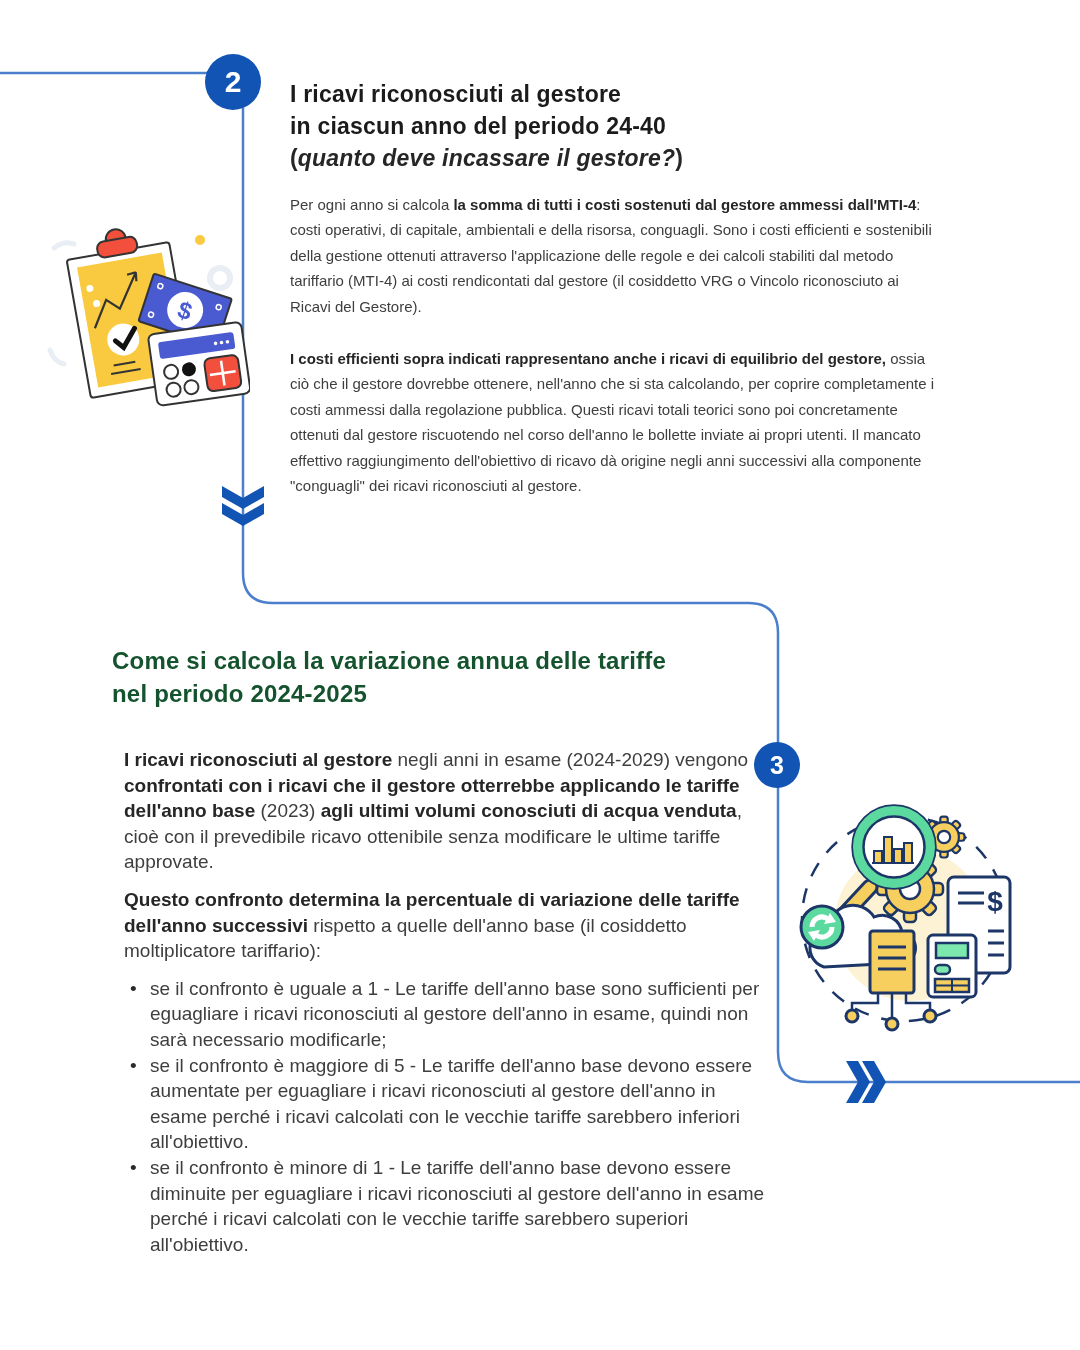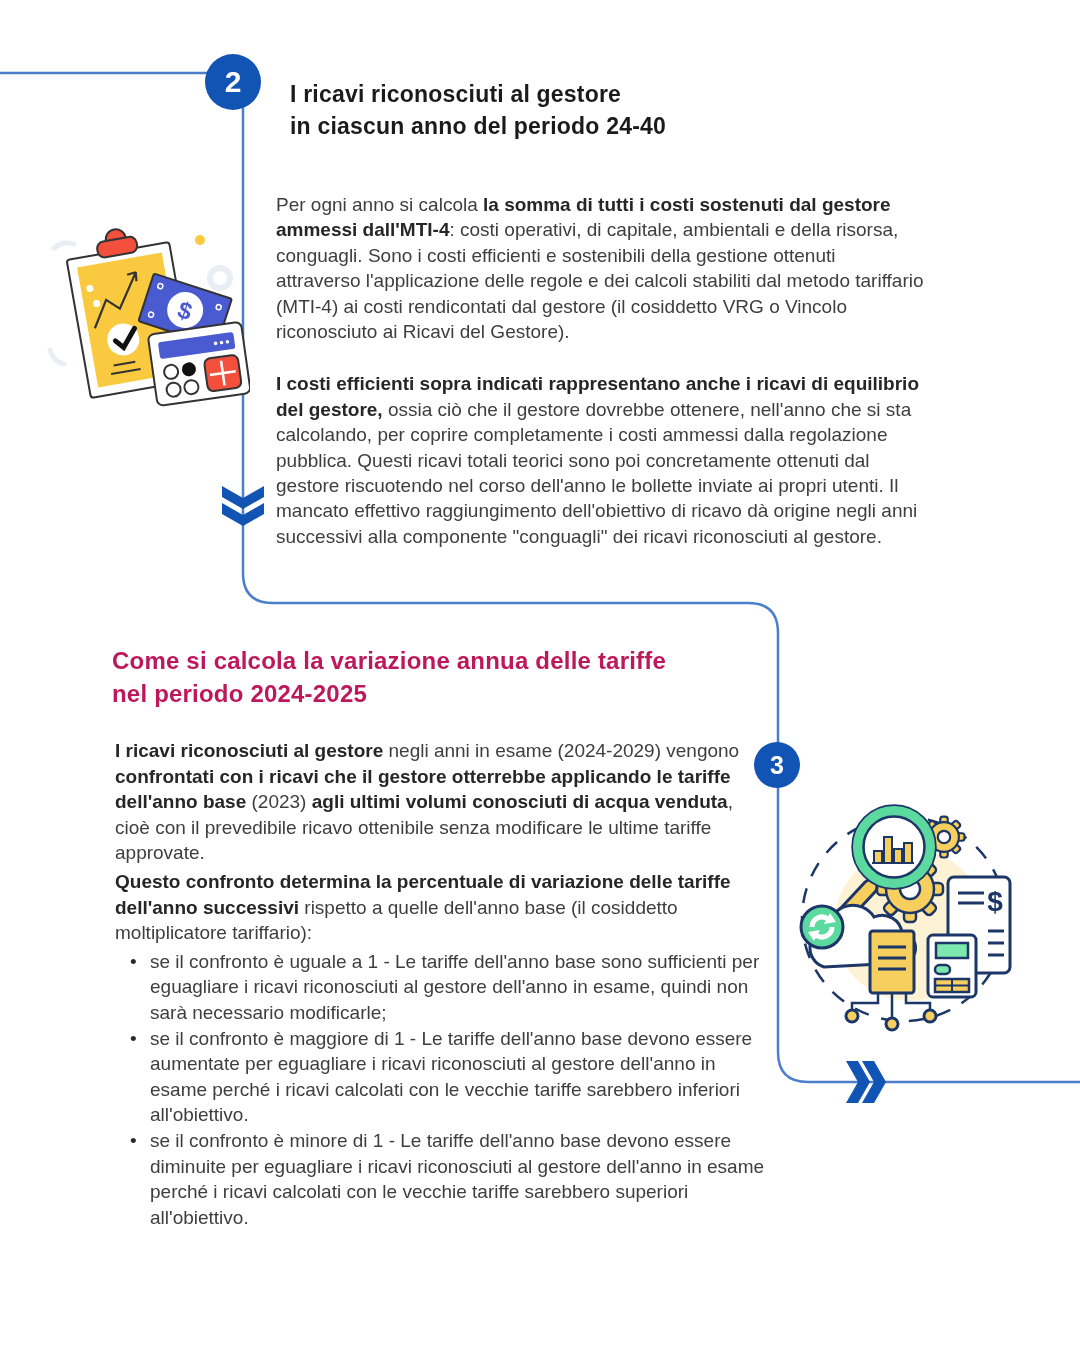--- a/index.html
+++ b/index.html
@@ -14,28 +14,28 @@
     display:flex;align-items:center;justify-content:center;font-weight:700;
   }
   .badge.b2{left:205px;top:54px;width:56px;height:56px;font-size:30px;}
   .badge.b3{left:754px;top:742px;width:46px;height:46px;font-size:25px;}
   .chevron{position:absolute;}
   .chevron polygon{fill:#1254b4;}
   .h1{
     position:absolute;left:290px;top:78px;font-size:23px;font-weight:700;
     line-height:32px;color:#1b1b1b;letter-spacing:.2px;
   }
-  .sec2-body{position:absolute;left:276px;top:192px;width:648px;font-size:19px;line-height:25.4px;}
+  .sec2-body{position:absolute;left:290px;top:192px;width:648px;font-size:15px;line-height:25.4px;}
   .sec2-body p{margin:0 0 27px 0;}
   .h2{
     position:absolute;left:112px;top:644px;font-size:24px;font-weight:700;
-    line-height:33px;color:#be185d;letter-spacing:.2px;
+    line-height:33px;color:#14532d;letter-spacing:.2px;
   }
   .sec3-body{position:absolute;left:112px;top:735px;width:655px;font-size:19px;line-height:25.6px;}
-  .sec3-body p{margin:3px;}
+  .sec3-body p{margin:12px;}
   .sec3-body ul{margin:2px 0 8px 0;padding:0 0 0 38px;list-style:none;}
   .sec3-body li{position:relative;margin:0;}
   .sec3-body li::before{
     content:"\2022";position:absolute;left:-20px;top:0;color:#2a2a2a;font-size:19px;
   }
   b,.rb{font-weight:700;color:#262626;}
   .illus{position:absolute;}
 </style>
 </head>
 <body>
@@ -56,20 +56,21 @@
   </svg>
 
   <svg class="chevron" style="left:846px;top:1061px" width="40" height="42" viewBox="0 0 40 42">
     <polygon points="0,0 12,0 24,21 12,42 0,42 12,21"></polygon>
     <polygon points="16,0 28,0 40,21 28,42 16,42 28,21"></polygon>
   </svg>
 
   <div class="h1">
     <div>I ricavi riconosciuti al gestore</div>
     <div>in ciascun anno del periodo 24-40</div>
+    <div><span class="rb">(</span><span class="rb" style="font-style: italic;">quanto deve incassare il gestore?</span><span class="rb">)</span></div>
   </div>
 
   <div class="sec2-body">
     <p><span>Per ogni anno si calcola </span><span class="rb">la somma di tutti i costi sostenuti dal gestore ammessi dall'MTI-4</span><span>: costi operativi, di capitale, ambientali e della risorsa, conguagli. Sono i costi efficienti e sostenibili della gestione ottenuti attraverso l'applicazione delle regole e dei calcoli stabiliti dal metodo tariffario (MTI-4) ai costi rendicontati dal gestore (il cosiddetto VRG o Vincolo riconosciuto ai Ricavi del Gestore).</span></p>
     <p><span class="rb">I costi efficienti sopra indicati rappresentano anche i ricavi di equilibrio del gestore,</span><span> ossia ciò che il gestore dovrebbe ottenere, nell'anno che si sta calcolando, per coprire completamente i costi ammessi dalla regolazione pubblica. Questi ricavi totali teorici sono poi concretamente ottenuti dal gestore riscuotendo nel corso dell'anno le bollette inviate ai propri utenti. Il mancato effettivo raggiungimento dell'obiettivo di ricavo dà origine negli anni successivi alla componente "conguagli" dei ricavi riconosciuti al gestore.</span></p>
   </div>
 
   <svg class="illus" style="left:30px;top:210px" width="220" height="200" viewBox="0 0 220 200">
 
     <path d="M24 38 q10 -8 20 -4" stroke="#e9edf4" stroke-width="5" fill="none" stroke-linecap="round"></path>
@@ -119,21 +120,21 @@
   <div class="h2">
     <div>Come si calcola la variazione annua delle tariffe</div>
     <div>nel periodo 2024-2025</div>
   </div>
 
   <div class="sec3-body">
     <p><span class="rb">I ricavi riconosciuti al gestore</span><span> negli anni in esame (2024-2029) vengono </span><span class="rb">confrontati con i ricavi che il gestore otterrebbe applicando le tariffe dell'anno base</span><span> (2023) </span><span class="rb">agli ultimi volumi conosciuti di acqua venduta</span><span>, cioè con il prevedibile ricavo ottenibile senza modificare le ultime tariffe approvate.</span></p>
     <p><span class="rb">Questo confronto determina la percentuale di variazione delle tariffe dell'anno successivi</span><span> rispetto a quelle dell'anno base (il cosiddetto moltiplicatore tariffario):</span></p>
     <ul>
       <li>se il confronto è uguale a 1 - Le tariffe dell'anno base sono sufficienti per eguagliare i ricavi riconosciuti al gestore dell'anno in esame, quindi non sarà necessario modificarle;</li>
-      <li>se il confronto è maggiore di 1 - Le tariffe dell'anno base devono essere aumentate per eguagliare i ricavi riconosciuti al gestore dell'anno in esame perché i ricavi calcolati con le vecchie tariffe sarebbero inferiori all'obiettivo.</li>
+      <li>se il confronto è maggiore di 5 - Le tariffe dell'anno base devono essere aumentate per eguagliare i ricavi riconosciuti al gestore dell'anno in esame perché i ricavi calcolati con le vecchie tariffe sarebbero inferiori all'obiettivo.</li>
       <li>se il confronto è minore di 1 - Le tariffe dell'anno base devono essere diminuite per eguagliare i ricavi riconosciuti al gestore dell'anno in esame perché i ricavi calcolati con le vecchie tariffe sarebbero superiori all'obiettivo.</li>
     </ul>
   </div>
 
   <svg class="illus" style="left:790px;top:785px" width="230" height="250" viewBox="0 0 230 250">
     <circle cx="120" cy="140" r="76" fill="#fdf3d4"></circle>
     <circle cx="114" cy="134" r="102" fill="none" stroke="#1c3667" stroke-width="2.5" stroke-dasharray="15 13"></circle>
 
     <g transform="translate(120,104)">
       <g fill="#f7cf5e" stroke="#1c3667" stroke-width="2.5">

